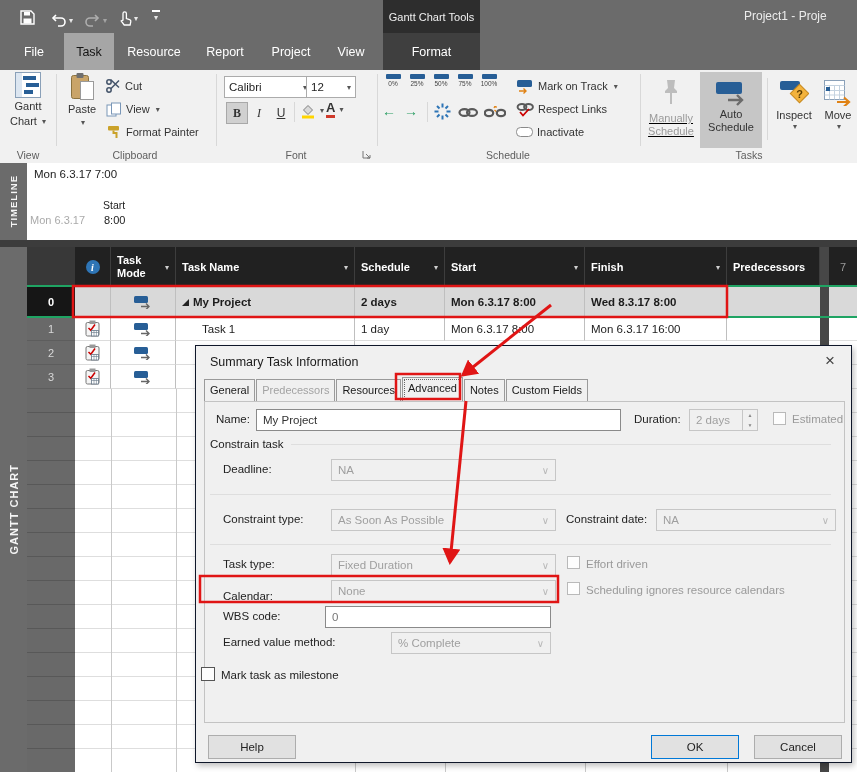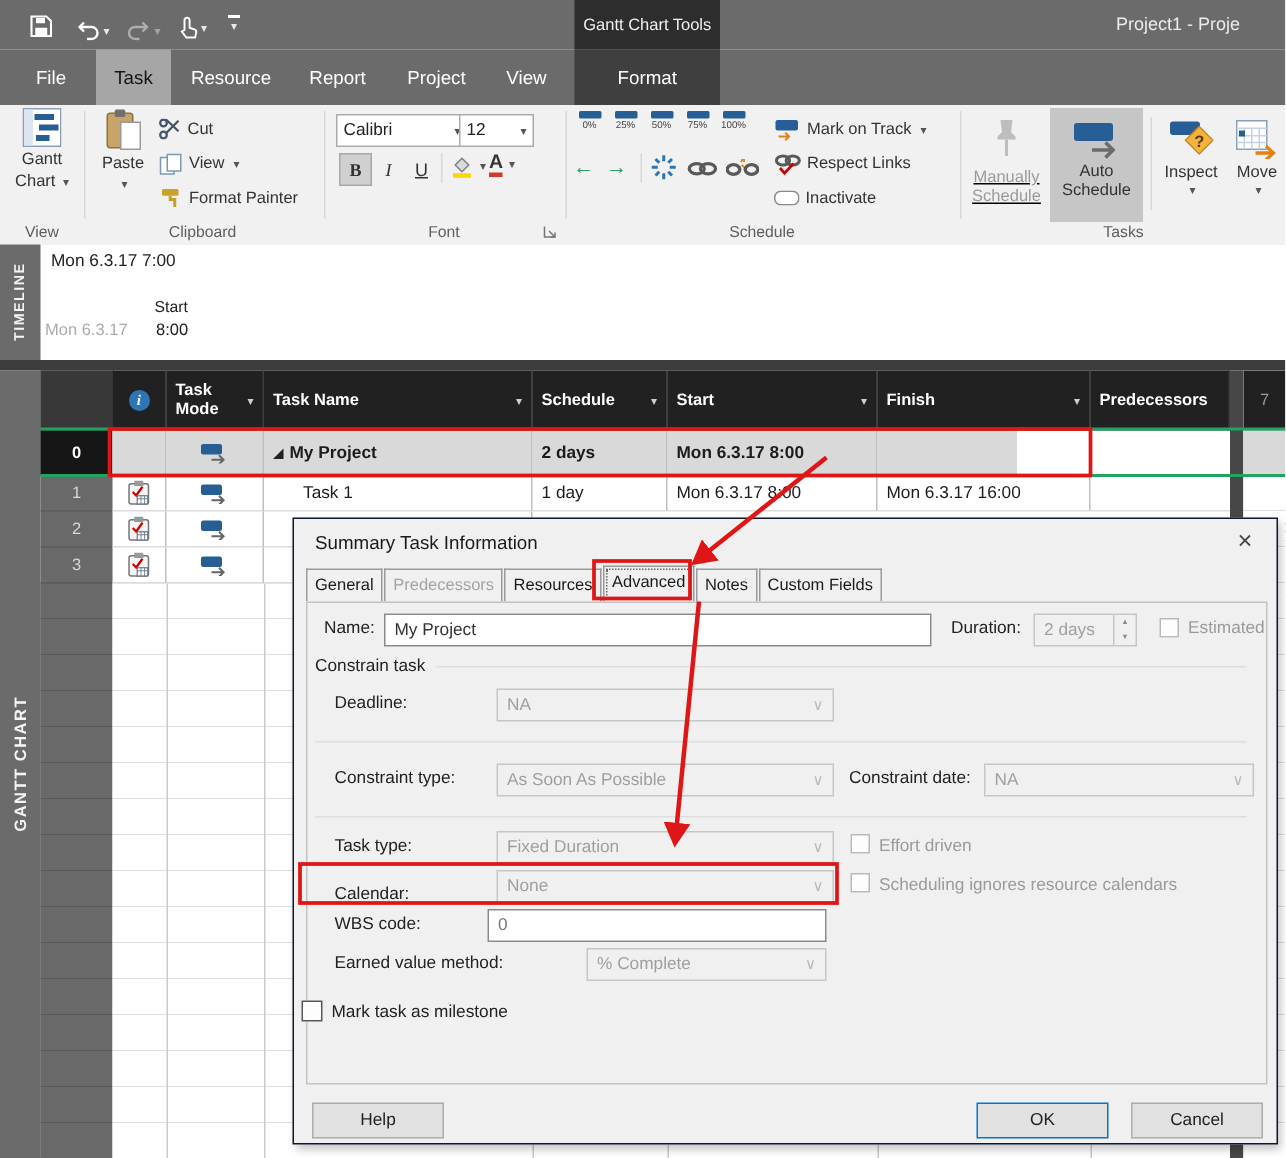--- a/index.html
+++ b/index.html
@@ -466,20 +466,23 @@
     <div class="cell" style="width:179px;">
       <span class="tri-exp"></span>
       <span>My Project</span>
     </div>
     <div class="cell" style="width:90px;">
         <span>2 days</span>
       </div>
     <div class="cell" style="width:140px;">
         <span>Mon 6.3.17 8:00</span>
       </div>
+    <div class="cell" style="width:142px;">
+        <span>Wed 8.3.17 8:00</span>
+      </div>
     <div class="cell" style="width:93px;border-right:none;"></div>
   </div>
 
   <div class="row row1" style="top:317px;height:24px;">
     <div class="cell fc" style="width:36px;padding:0;">
       <svg width="15" height="17">
           <rect x="1" y="2.5" width="13" height="13.5" rx="1.5" fill="#f5f5f5" stroke="#777"></rect>
           <rect x="4.5" y="0.5" width="6" height="3.5" fill="#999"></rect>
           <path d="M3.5 8 l2.3 2.3 L10 4.5" stroke="#c00" stroke-width="1.5" fill="none"></path>
           <rect x="6.5" y="10.5" width="7" height="5.5" fill="#fff" stroke="#667788" stroke-width=".8"></rect>

